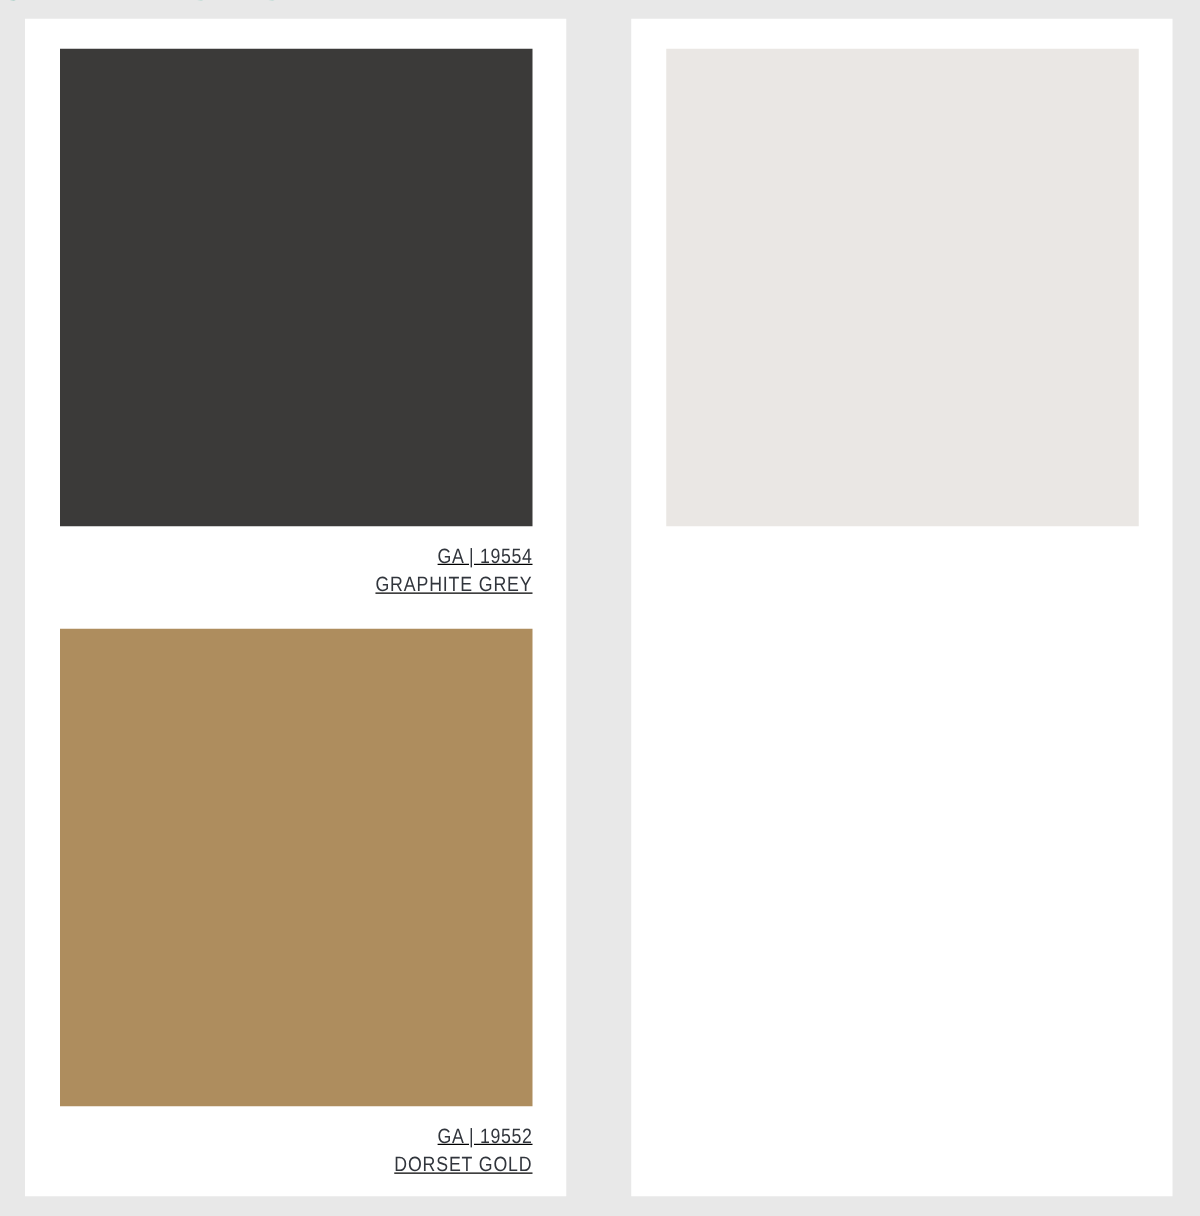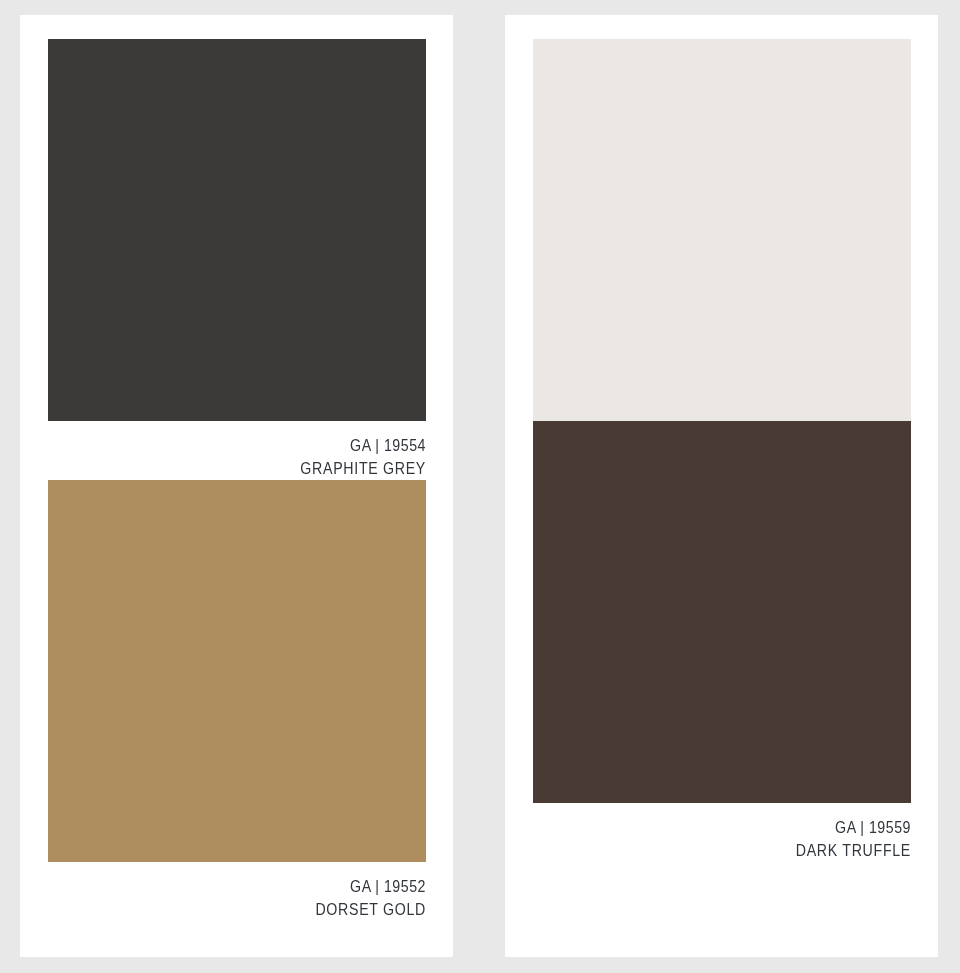--- a/index.html
+++ b/index.html
@@ -48,28 +48,29 @@
   }
   .column {
     background: #ffffff;
     width: 433px;
     flex: 0 0 433px;
     height: 942px;
     box-sizing: border-box;
     padding: 24px 27px 0 28px;
     display: flex;
     flex-direction: column;
+    text-decoration: underline;
   }
 
   .swatch-card {
     display: flex;
     flex-direction: column;
     margin-bottom: 0;
   }
-  .swatch-card + .swatch-card { }
+  .swatch-card + .swatch-card { margin-top: 23px; }
 
   .swatch-chip {
     width: 378px;
     height: 382px;
     display: block;
   }
 
   .swatch-meta {
     width: 378px;
     text-align: right;
@@ -124,23 +125,16 @@
     </div>
 
   </div>
 
   <div class="column">
 
     <div class="swatch-card">
       <div class="swatch-chip" style="background:#eae7e4"></div>
     </div>
 
-    <div class="swatch-card">
-      <div class="swatch-chip" style="background:#4a3a35"></div>
-      <div class="swatch-meta">
-        <div class="swatch-code">GA | 19559</div>
-        <div class="swatch-name">DARK TRUFFLE</div>
-      </div>
-    </div>
 
   </div>
 
 </div>
 
 </body></html>

